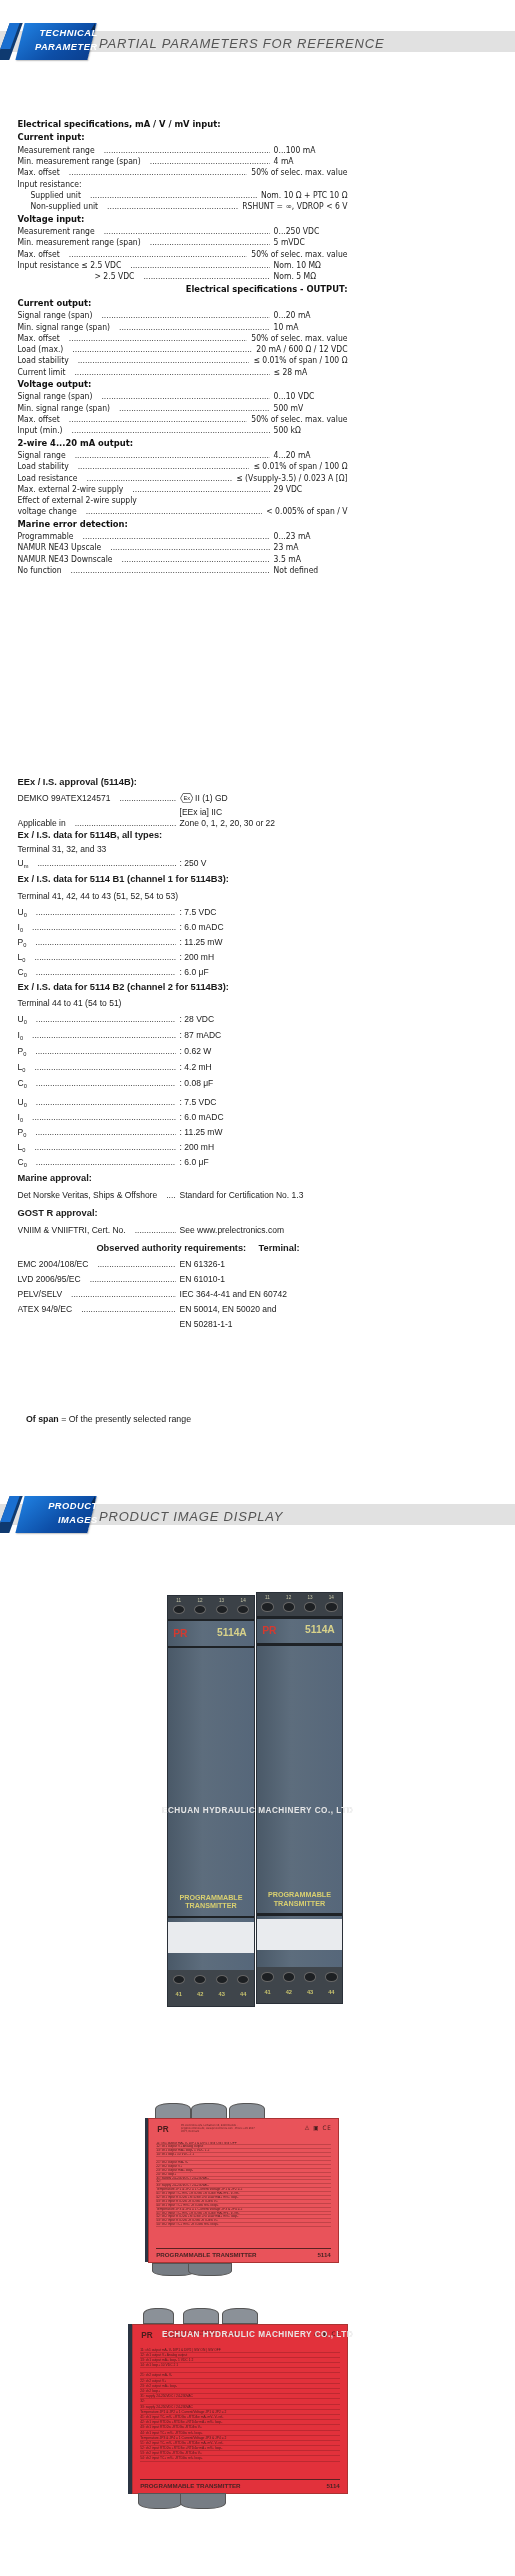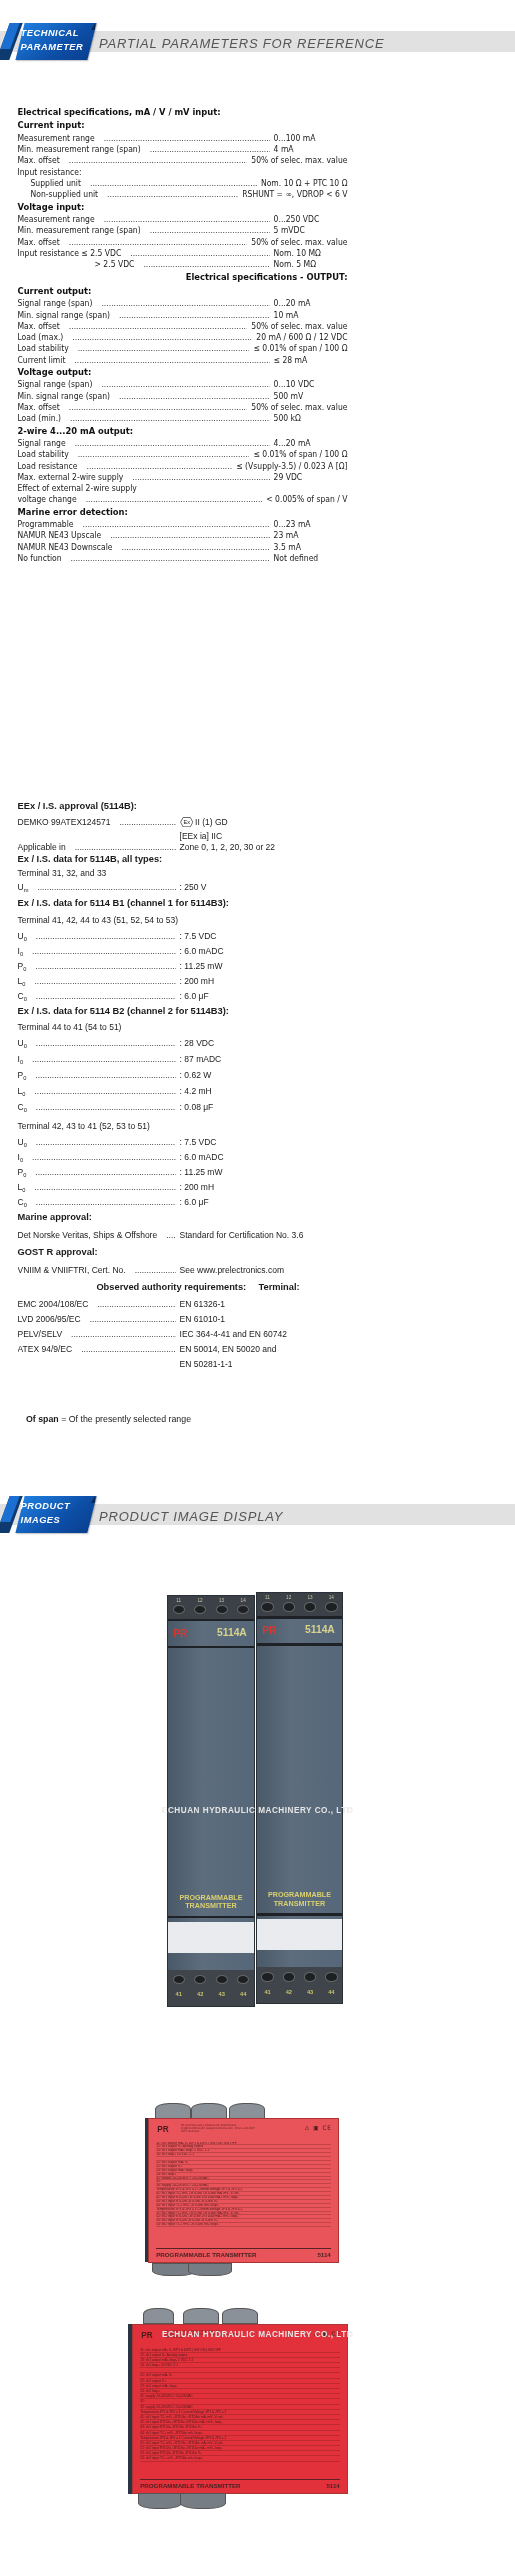--- a/index.html
+++ b/index.html
@@ -6,37 +6,37 @@
   html, body { width:515px; height:2576px; background:#ffffff; overflow:hidden; }
   body { position:relative; font-family:"DejaVu Sans Condensed","DejaVu Sans","Liberation Sans",sans-serif; color:#1a1a1a; }
 
   
   .banner { position:absolute; left:0; width:515px; height:52px; }
   .banner .band { position:absolute; left:0; top:31px; width:515px; height:20.6px; background:#e1e1e1; }
   .banner .tab-dark { position:absolute; left:3.1px; top:23px; width:13.4px; height:37px; background:#0f3a70; transform:skewX(-20deg); }
   .banner .tab-light { position:absolute; left:5.2px; top:23px; width:10.3px; height:26px; background:#1a6fd0; transform:skewX(-20deg); }
   .banner .flag { position:absolute; left:19.6px; top:23px; width:72px; height:37px; background:linear-gradient(135deg,#1f7fe0 0%,#0d4fa8 60%,#0a3f8f 100%); transform:skewX(-14deg); box-shadow:1px 1px 1.5px rgba(0,0,0,0.25); }
   .banner .flag-ear { position:absolute; left:91px; top:23px; width:0; height:0; border-left:4.1px solid transparent; border-bottom:7.2px solid #0a2850; }
-  .banner .flag-text { position:absolute; left:20.6px; top:26px; width:77px; color:#fff; font-family:"Liberation Sans",sans-serif; font-weight:bold; font-style:italic; font-size:9.3px; line-height:14.4px; text-align:left; letter-spacing:0.5px; }
+  .banner .flag-text { position:absolute; left:20.6px; top:26px; width:77px; color:#fff; font-family:"Liberation Sans",sans-serif; font-weight:bold; font-style:italic; font-size:9.3px; line-height:14.4px; text-align:right; letter-spacing:0.5px; }
   .banner .subtitle { position:absolute; left:99px; top:36px; font-family:"Liberation Sans",sans-serif; font-style:italic; font-size:13px; color:#555; letter-spacing:0.8px; }
 
   
   .spec { position:absolute; left:17.5px; width:330px; font-size:8.5px; line-height:11.3px; }
   .spec .h { font-weight:bold; color:#111; }
   .row { display:flex; height:11.3px; }
   .row .lbl { width:252px; display:flex; overflow:hidden; white-space:nowrap;gap:8px; }
   .row .lbl .t { flex:0 0 auto; padding-right:1px; }
   .row .lbl .dots { flex:1 1 auto; overflow:hidden; color:#333; letter-spacing:0px; }
   .row .lbl .dots::after { content:"........................................................................................................................................................................"; }
   .row .val { padding-left:4.1px; white-space:nowrap; }
   .row.indent .lbl .t { padding-left:13px; }
   .row.indent2 .lbl .t { padding-left:77px; }
   .plain { height:11.3px; white-space:nowrap; }
 
-  .spec2 { position:absolute; left:17.5px; width:361px; font-size:8.5px; line-height:11.3px; font-family:"Liberation Sans Narrow","Liberation Sans",sans-serif;margin-top:24px; }
+  .spec2 { position:absolute; left:17.5px; width:361px; font-size:8.5px; line-height:11.3px; font-family:"Liberation Sans Narrow","Liberation Sans",sans-serif; }
   .spec2 .row .lbl { width:158px; }
   .spec2 .row .val { padding-left:4.1px; }
   .spec2 .h { font-weight:bold; }
   .sub { font-size:5.7px; vertical-align:-1.5px; }
   .ex-hex { display:inline-block; width:13.4px; height:10.3px; vertical-align:-2.1px; margin-right:2.1px; }
 
   .footnote { position:absolute; left:26px; top:1414px; font-size:8.8px; font-family:"Liberation Sans Narrow","Liberation Sans",sans-serif; }
   .footnote b { font-weight:bold; }
 
   
@@ -78,21 +78,21 @@
   <div class="flag"></div>
   <div class="flag-ear"></div>
   <div class="flag-text">
     <div>TECHNICAL</div>
     <div>PARAMETER</div>
   </div>
   <div class="subtitle">PARTIAL PARAMETERS FOR REFERENCE</div>
 </div>
 
 <div class="spec" style="top:106px;">
-  <div class="plain h" style="font-size:9.3px;height:13.4px;">Electrical specifications, mA / V / mV input:</div>
+  <div class="plain h" style="font-size:9.3px;height:13.4px;margin-top:12px;">Electrical specifications, mA / V / mV input:</div>
 
   <div class="plain h" style="font-size:9.3px;height:13.4px;">Current input:</div>
   <div class="row">
       <div class="lbl">
         <span class="t">Measurement range</span>
         <span class="dots"></span>
       </div>
       <div class="val">0...100 mA</div>
     </div>
   <div class="row">
@@ -225,21 +225,21 @@
     </div>
   <div class="row">
       <div class="lbl">
         <span class="t">Max. offset</span>
         <span class="dots"></span>
       </div>
       <div class="val">50% of selec. max. value</div>
     </div>
   <div class="row">
       <div class="lbl">
-        <span class="t">Load (min.)</span>
+        <span class="t">Input (min.)</span>
         <span class="dots"></span>
       </div>
       <div class="val">500 kΩ</div>
     </div>
 
   <div class="plain h" style="font-size:9.3px;height:13.4px;">2-wire 4...20 mA output:</div>
   <div class="row">
       <div class="lbl">
         <span class="t">Signal range</span>
         <span class="dots"></span>
@@ -412,21 +412,20 @@
       <div class="val">: 4.2 mH</div>
     </div>
   <div class="row" style="height:19.6px;">
       <div class="lbl">
         <span class="t"><span>C</span><span class="sub">0</span></span>
         <span class="dots"></span>
       </div>
       <div class="val">: 0.08 μF</div>
     </div>
 
-  <div class="plain" style="height:15.5px;">Terminal 42, 43 to 41 (52, 53 to 51)</div>
   <div class="row" style="height:15px;">
       <div class="lbl">
         <span class="t"><span>U</span><span class="sub">0</span></span>
         <span class="dots"></span>
       </div>
       <div class="val">: 7.5 VDC</div>
     </div>
   <div class="row" style="height:15px;">
       <div class="lbl">
         <span class="t"><span>I</span><span class="sub">0</span></span>
@@ -455,21 +454,21 @@
       </div>
       <div class="val">: 6.0 μF</div>
     </div>
 
   <div class="plain h" style="font-size:9.3px;height:17.5px;">Marine approval:</div>
   <div class="row" style="height:17.5px;">
       <div class="lbl">
         <span class="t">Det Norske Veritas, Ships &amp; Offshore</span>
         <span class="dots"></span>
       </div>
-      <div class="val">Standard for Certification No. 3.6</div>
+      <div class="val">Standard for Certification No. 1.3</div>
     </div>
   <div class="plain h" style="font-size:9.3px;height:17.5px;">GOST R approval:</div>
   <div class="row" style="height:17.5px;">
       <div class="lbl">
         <span class="t">VNIIM &amp; VNIIFTRI, Cert. No.</span>
         <span class="dots"></span>
       </div>
       <div class="val">See www.prelectronics.com</div>
     </div>
   <div class="row h" style="height:16.5px;font-size:9.3px;justify-content:center;">

